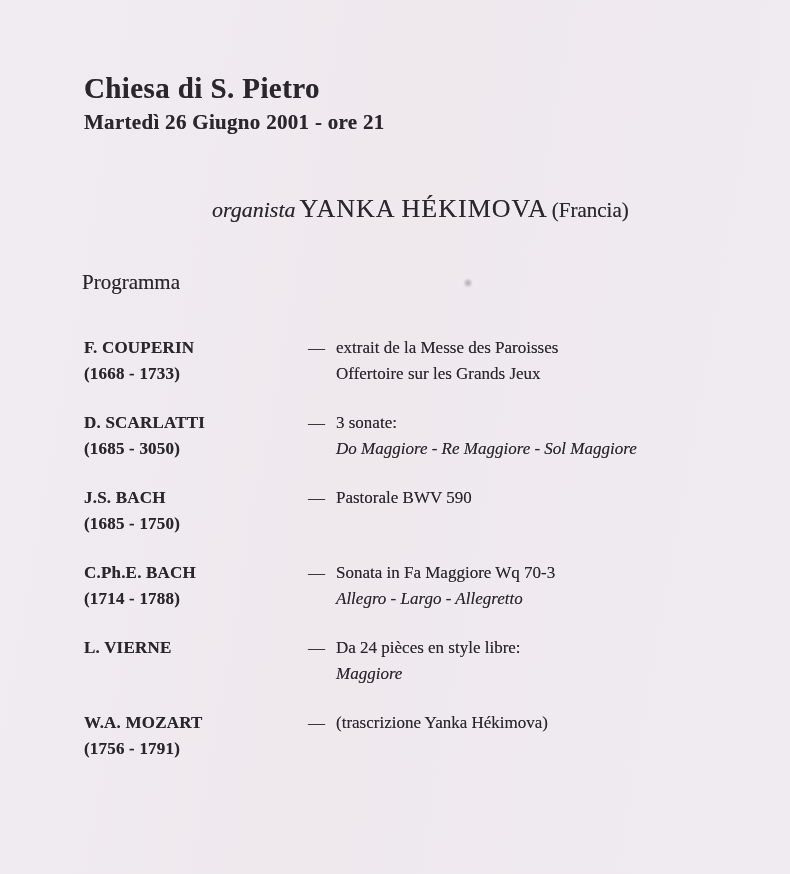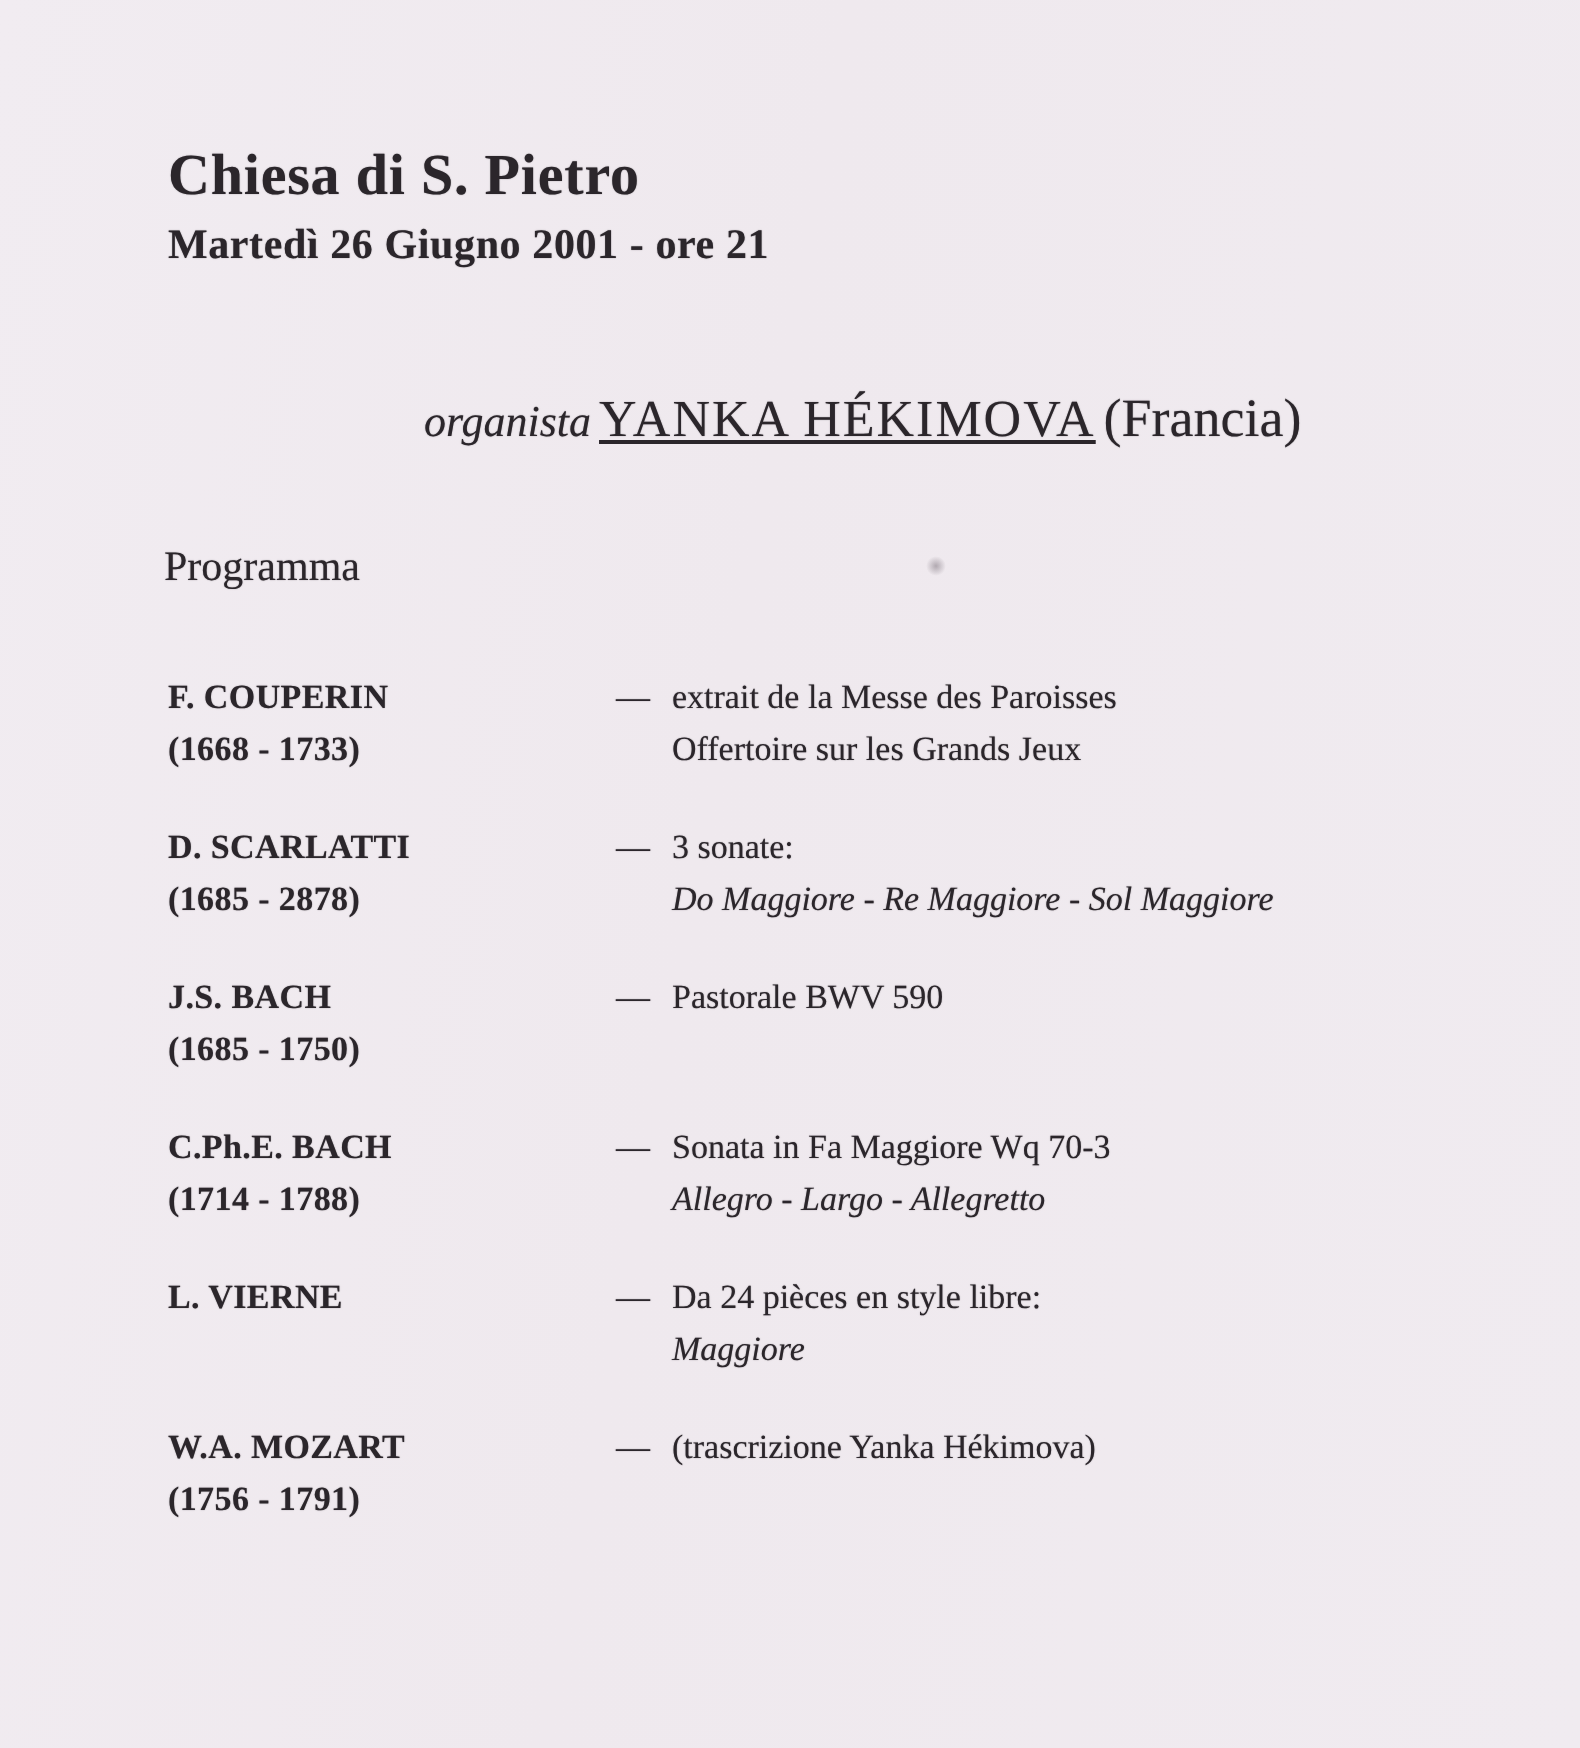--- a/index.html
+++ b/index.html
@@ -25,22 +25,22 @@
     margin:0;font-size:29px;font-weight:bold;letter-spacing:0.4px;line-height:1.15;
   }
   .subtitle{
     margin:5px 0 0 0;font-size:21px;font-weight:bold;letter-spacing:0.3px;line-height:1.15;
   }
   .organist-line{
     margin:60px 0 0 212px;
     white-space:nowrap;
   }
   .organist-role{font-style:italic;font-size:22px;}
-  .organist-name{font-size:26px;letter-spacing:1px;text-decoration:underline;}
-  .organist-country{font-size:27px;}
+  .organist-name{font-size:26px;letter-spacing:1px;}
+  .organist-country{font-size:21px;}
   .section-label{margin:46px 0 0 82px;font-size:21px;}
   .program{margin:40px 0 0 84px;}
   .entry{
     display:flex;align-items:flex-start;
     margin-bottom:23px;
     font-size:17px;line-height:26px;
   }
   .composer-col{width:224px;font-weight:bold;letter-spacing:0.2px;}
   .dash-col{width:28px;}
   .works-col{flex:1;}
@@ -79,21 +79,21 @@
       <div class="dash-col">—</div>
       <div class="works-col">
           <div class="work-line">extrait de la Messe des Paroisses</div>
           <div class="work-line">Offertoire sur les Grands Jeux</div>
         </div>
     </div>
 
     <div class="entry">
       <div class="composer-col">
         <div class="composer">D. SCARLATTI</div>
-        <div class="years">(1685 - 2878)</div>
+        <div class="years">(1685 - 3050)</div>
       </div>
       <div class="dash-col">—</div>
       <div class="works-col">
           <div class="work-line">3 sonate:</div>
           <div class="work-line italic">Do Maggiore - Re Maggiore - Sol Maggiore</div>
         </div>
     </div>
 
     <div class="entry">
       <div class="composer-col">

